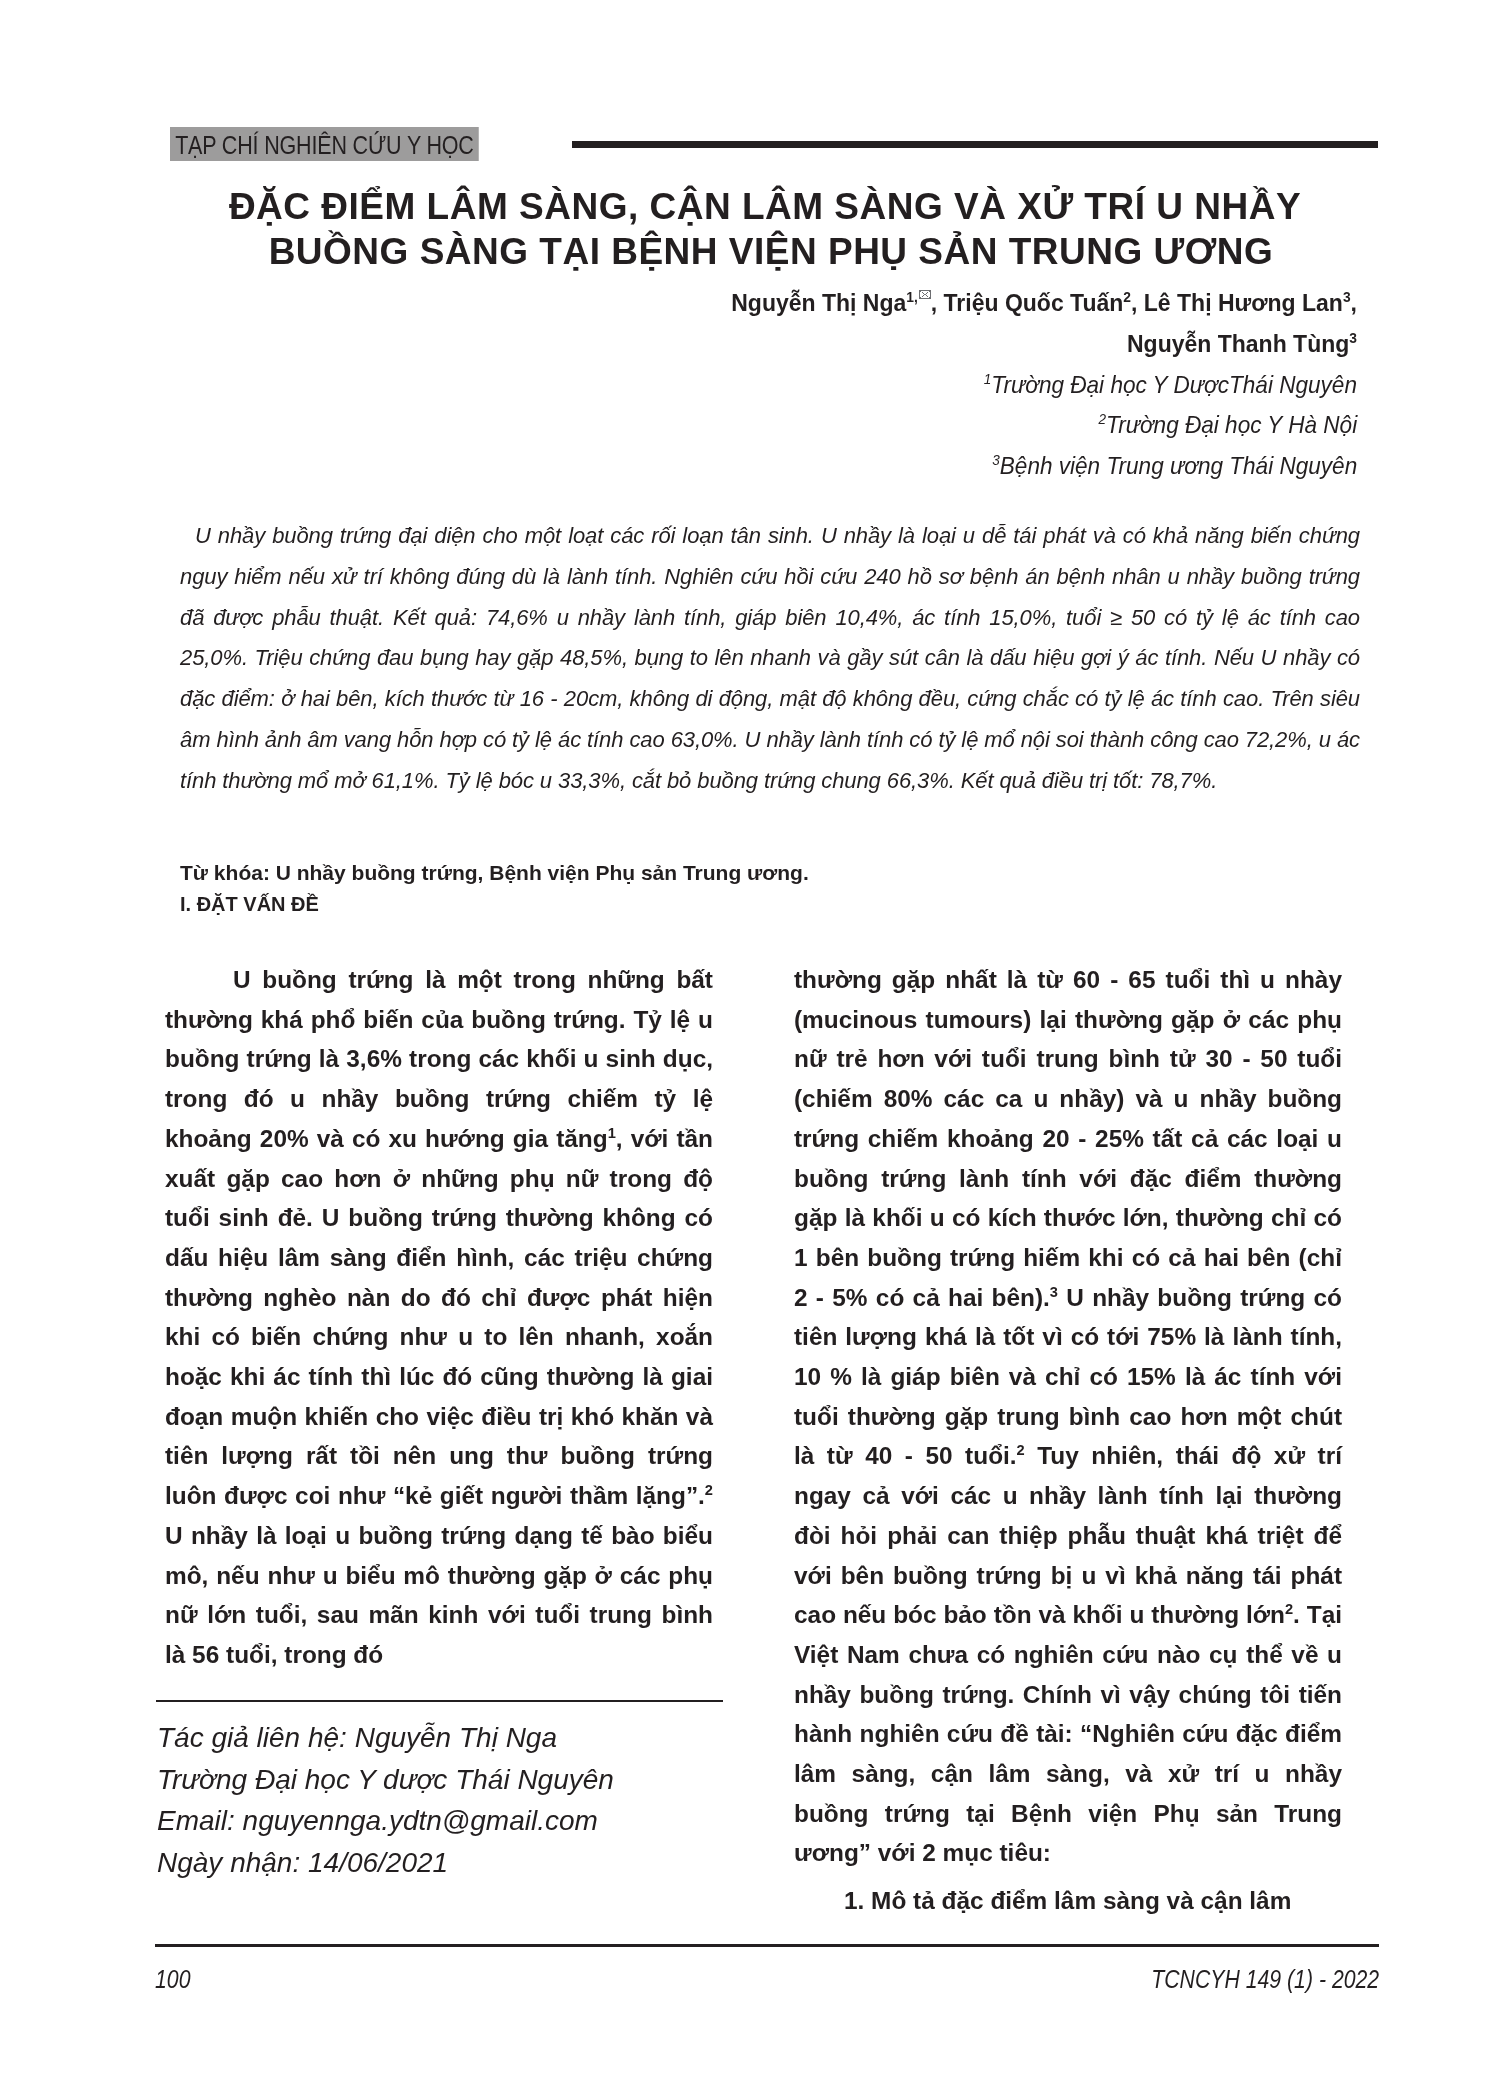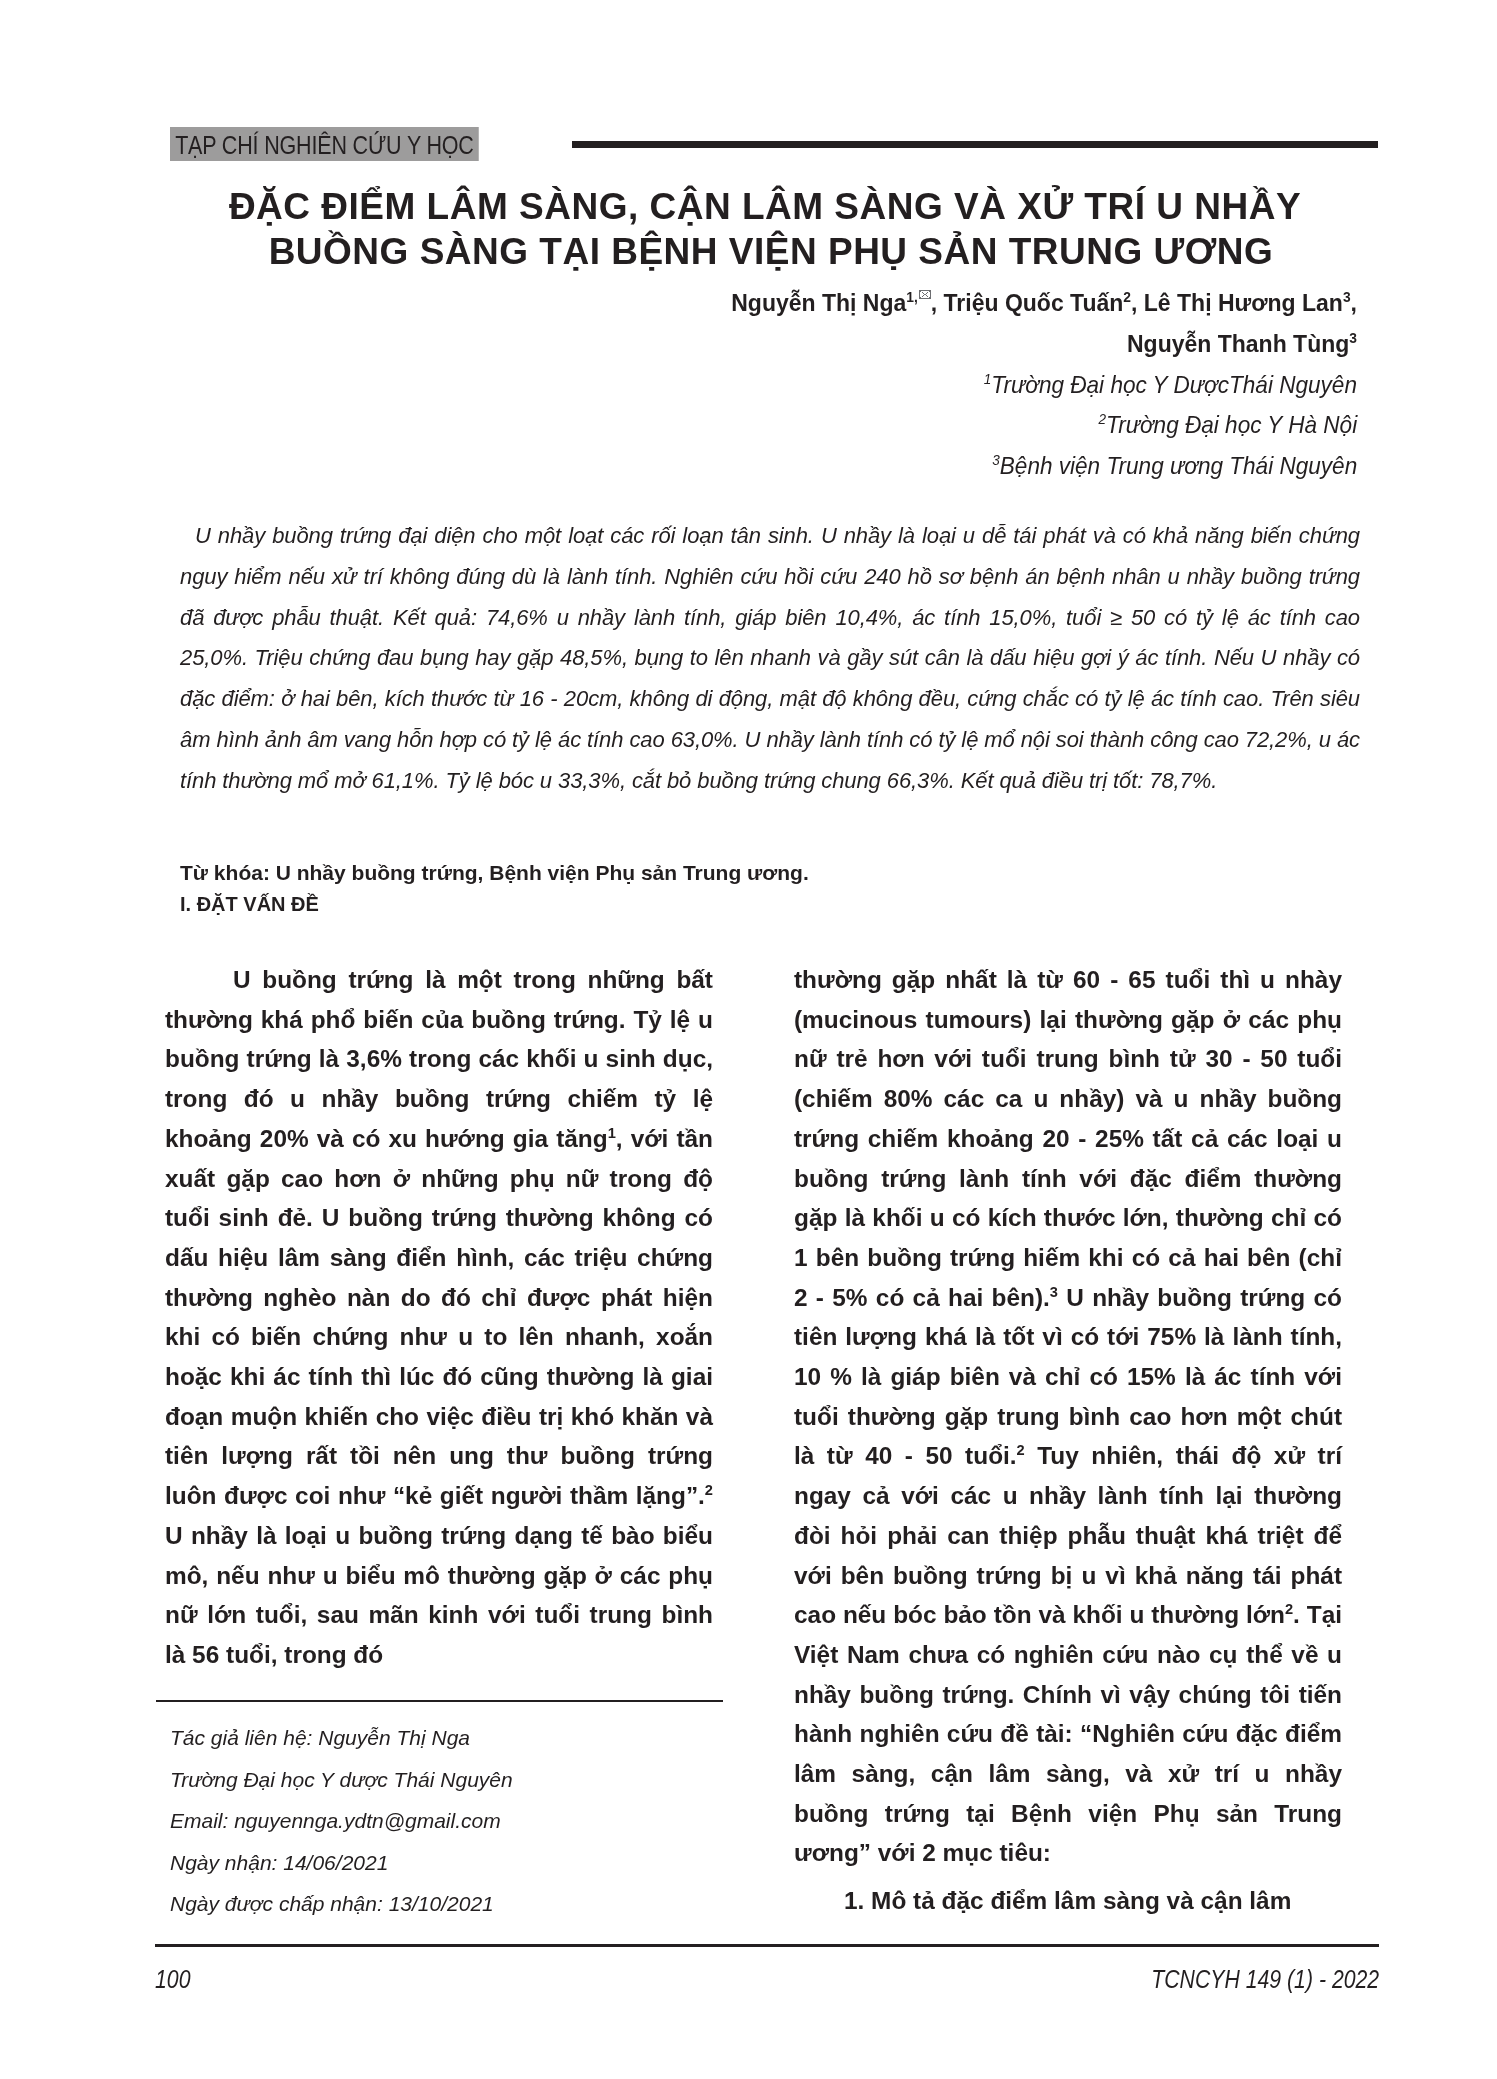--- a/index.html
+++ b/index.html
@@ -58,21 +58,21 @@
   .col {
     width: 564px; font-size: 24.4px; line-height: 39.7px; text-align: justify;
   }
   .col.left { left: 157px; top: 952px; }
   .col.right { left: 786px; top: 952px; }
   .col p { margin: 8px; font-weight: bold; }
   .indent { text-indent: 68px; }
   .li-indent { text-indent: 50px; }
 
   .fn-rule { left: 156px; top: 1700px; width: 567px; height: 2px; background: #231f20; }
-  .footnotes { left: 170px; top: 1717px; font-style: italic; font-size: 21px; line-height: 41.5px; }
+  .footnotes { left: 157px; top: 1717px; font-style: italic; font-size: 28px; line-height: 41.5px; }
   .footnotes div { white-space: nowrap; }
 
   .footer-rule { left: 155px; top: 1944px; width: 1224px; height: 3px; background: #231f20; }
   .footer-left { left: 155px; top: 1965px; font-style: italic; font-size: 25px; transform: scaleX(0.85); transform-origin: left center; }
   .footer-right { right: 118px; top: 1965px; font-style: italic; font-size: 25px; transform: scaleX(0.85); transform-origin: right center; white-space: nowrap; }
 </style>
 </head>
 <body>
 
 <div class="abs journal-box">TẠP CHÍ NGHIÊN CỨU Y HỌC</div>
@@ -106,21 +106,20 @@
 <div class="abs col left">
   <p class="indent"><span>U buồng trứng là một trong những bất thường khá phổ biến của buồng trứng. Tỷ lệ u buồng trứng là 3,6% trong các khối u sinh dục, trong đó u nhầy buồng trứng chiếm tỷ lệ khoảng 20% và có xu hướng gia tăng</span><sup>1</sup><span>, với tần xuất gặp cao hơn ở những phụ nữ trong độ tuổi sinh đẻ. U buồng trứng thường không có dấu hiệu lâm sàng điển hình, các triệu chứng thường nghèo nàn do đó chỉ được phát hiện khi có biến chứng như u to lên nhanh, xoắn hoặc khi ác tính thì lúc đó cũng thường là giai đoạn muộn khiến cho việc điều trị khó khăn và tiên lượng rất tồi nên ung thư buồng trứng luôn được coi như “kẻ giết người thầm lặng”.</span><sup>2</sup><span> U nhầy là loại u buồng trứng dạng tế bào biểu mô, nếu như u biểu mô thường gặp ở các phụ nữ lớn tuổi, sau mãn kinh với tuổi trung bình là 56 tuổi, trong đó</span></p>
 </div>
 
 <div class="abs fn-rule"></div>
 <div class="abs footnotes">
   <div>Tác giả liên hệ: Nguyễn Thị Nga</div>
   <div>Trường Đại học Y dược Thái Nguyên</div>
   <div>Email: nguyennga.ydtn@gmail.com</div>
   <div>Ngày nhận: 14/06/2021</div>
-  <div>Ngày được chấp nhận: 13/10/2021</div>
 </div>
 
 <div class="abs col right">
   <p><span>thường gặp nhất là từ 60 - 65 tuổi thì u nhày (mucinous tumours) lại thường gặp ở các phụ nữ trẻ hơn với tuổi trung bình tử 30 - 50 tuổi (chiếm 80% các ca u nhầy) và u nhầy buồng trứng chiếm khoảng 20 - 25% tất cả các loại u buồng trứng lành tính với đặc điểm thường gặp là khối u có kích thước lớn, thường chỉ có 1 bên buồng trứng hiếm khi có cả hai bên (chỉ 2 - 5% có cả hai bên).</span><sup>3</sup><span> U nhầy buồng trứng có tiên lượng khá là tốt vì có tới 75% là lành tính, 10 % là giáp biên và chỉ có 15% là ác tính với tuổi thường gặp trung bình cao hơn một chút là từ 40 - 50 tuổi.</span><sup>2</sup><span> Tuy nhiên, thái độ xử trí ngay cả với các u nhầy lành tính lại thường đòi hỏi phải can thiệp phẫu thuật khá triệt để với bên buồng trứng bị u vì khả năng tái phát cao nếu bóc bảo tồn và khối u thường lớn</span><sup>2</sup><span>. Tại Việt Nam chưa có nghiên cứu nào cụ thể về u nhầy buồng trứng. Chính vì vậy chúng tôi tiến hành nghiên cứu đề tài: “Nghiên cứu đặc điểm lâm sàng, cận lâm sàng, và xử trí u nhầy buồng trứng tại Bệnh viện Phụ sản Trung ương” với 2 mục tiêu:</span></p>
   <p class="li-indent">1. Mô tả đặc điểm lâm sàng và cận lâm</p>
 </div>
 
 <div class="abs footer-rule"></div>
 <div class="abs footer-left">100</div>
 <div class="abs footer-right">TCNCYH 149 (1) - 2022</div>

